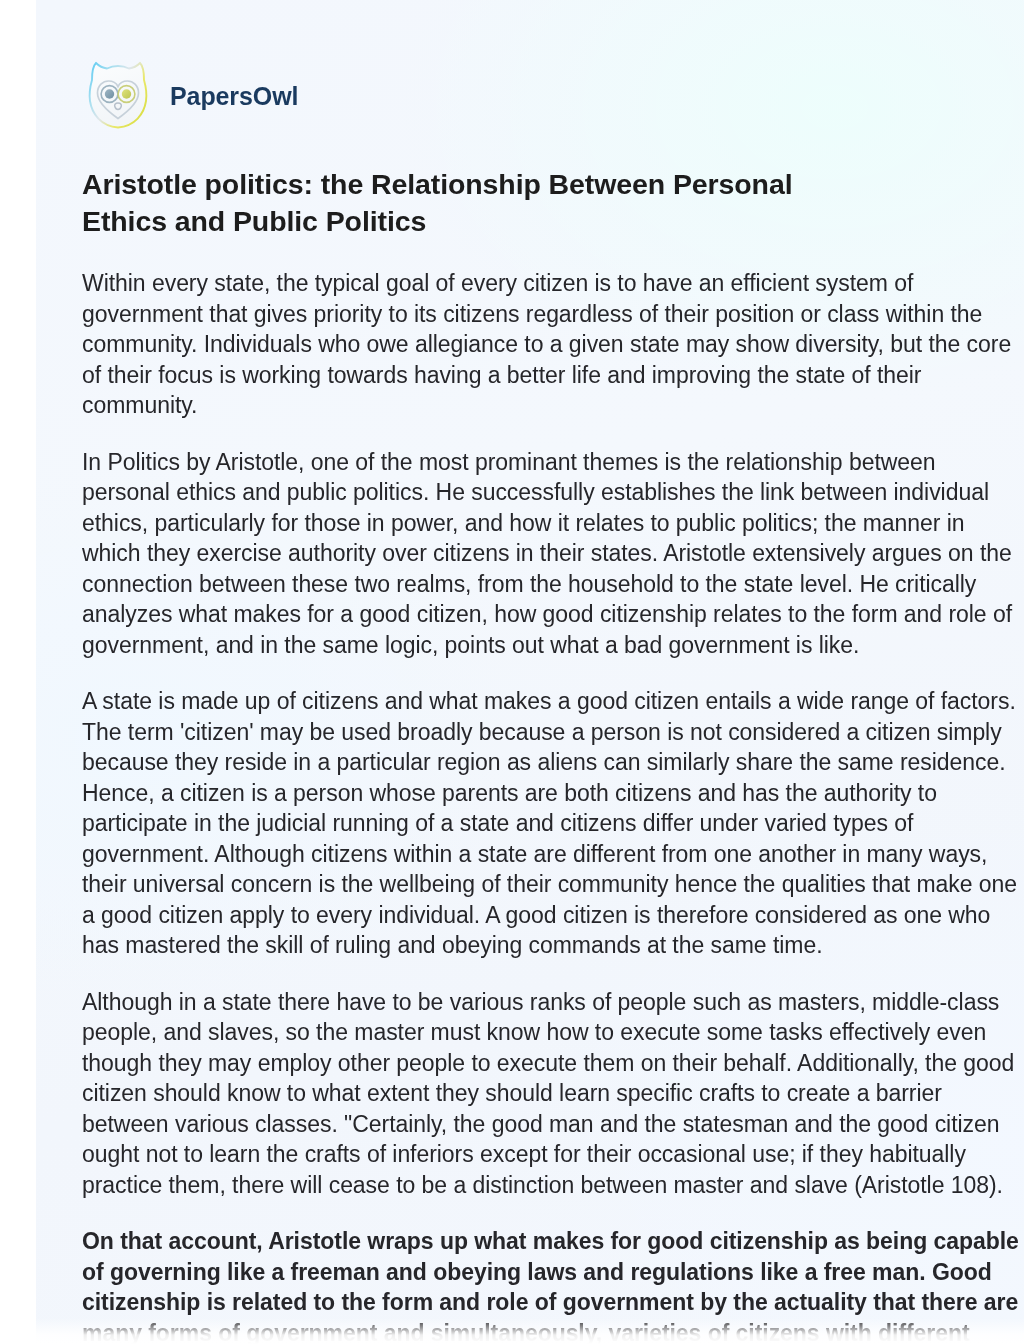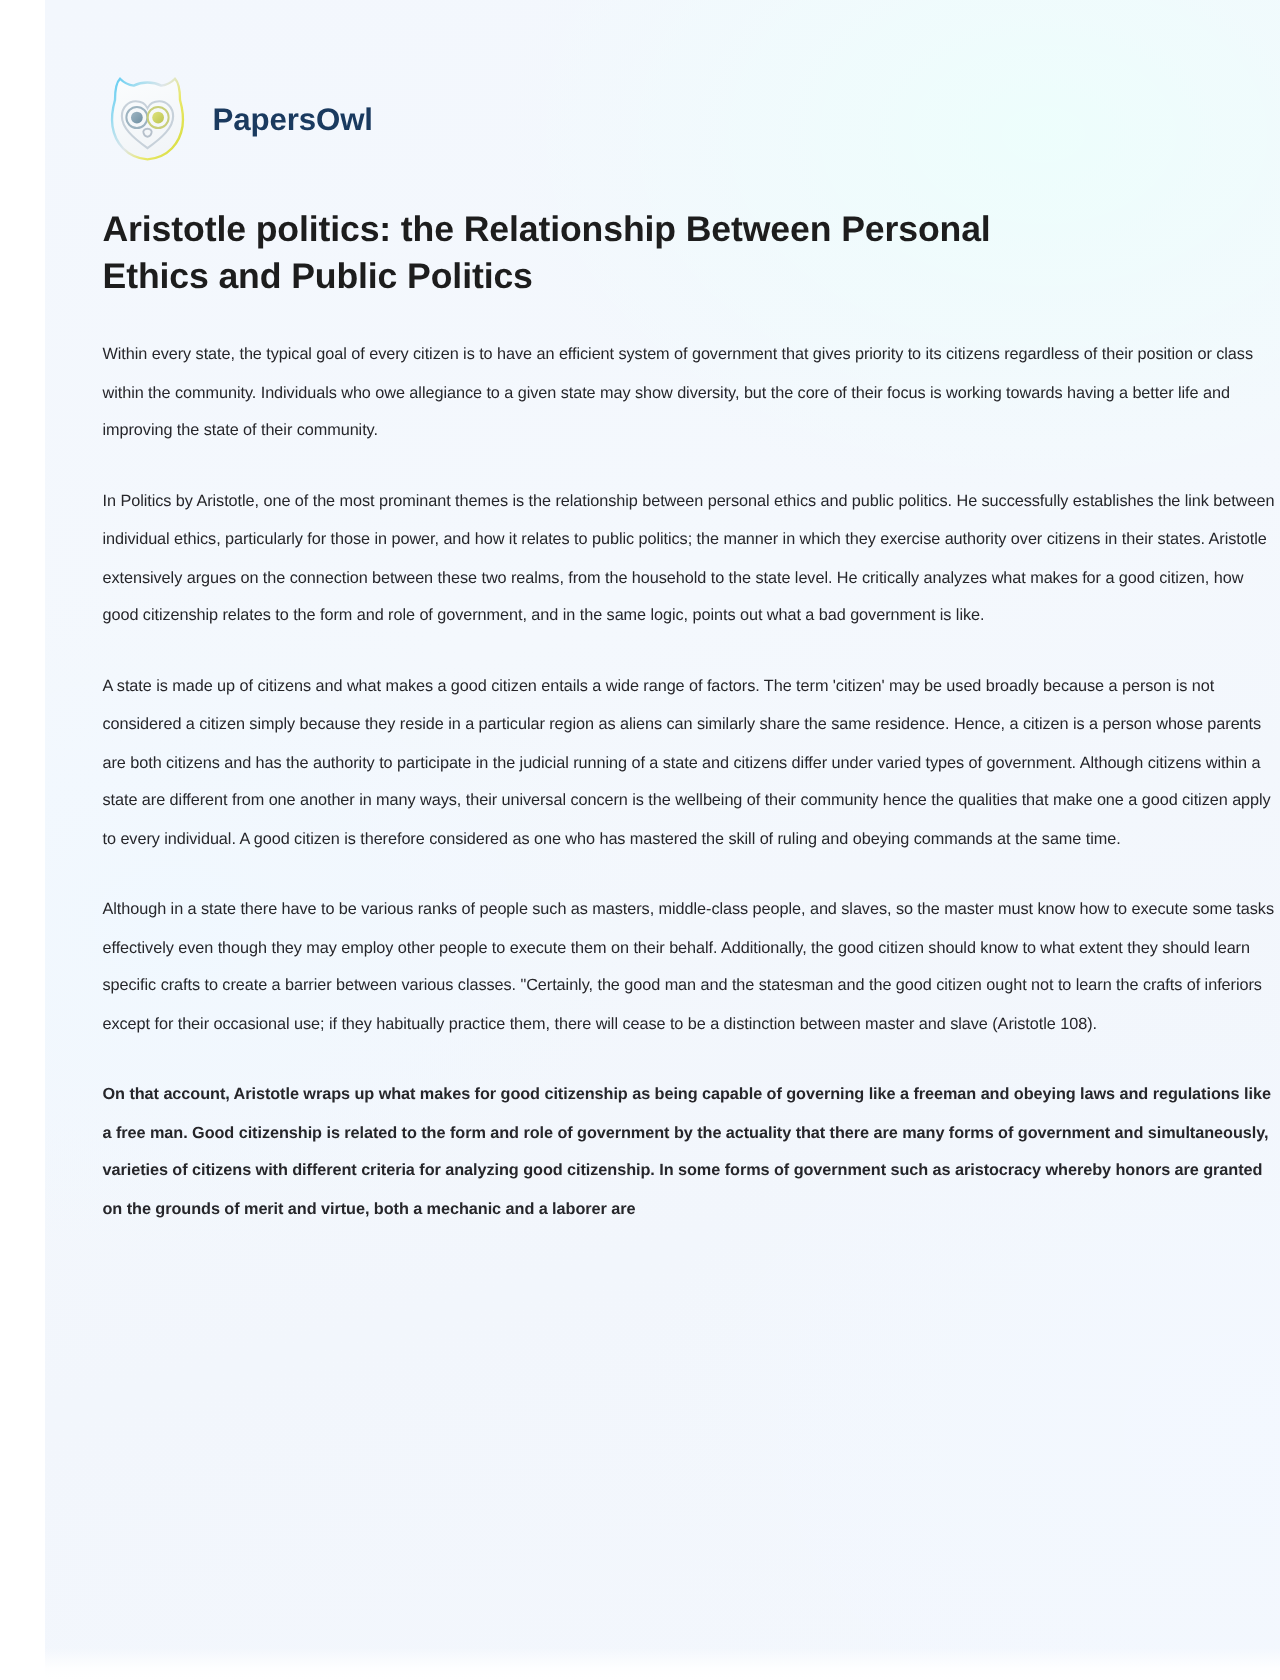--- a/index.html
+++ b/index.html
@@ -94,21 +94,21 @@
     font-size: 28.5px;
     line-height: 37px;
     color: #1d1d1d;
     font-weight: bold;
     margin: 0 0 28px 0;
     max-width: 720px;
     letter-spacing: -0.1px;
   }
 
   .doc-para {
-    font-size: 13px;
+    font-size: 23px;
     line-height: 30.5px;
     color: #26262a;
     margin: 0 0 26px 0;
     text-align: left;
     letter-spacing: -0.05px;
   }
 
   .doc-para:last-child {
     margin-bottom: 0;
     font-weight: bold;

